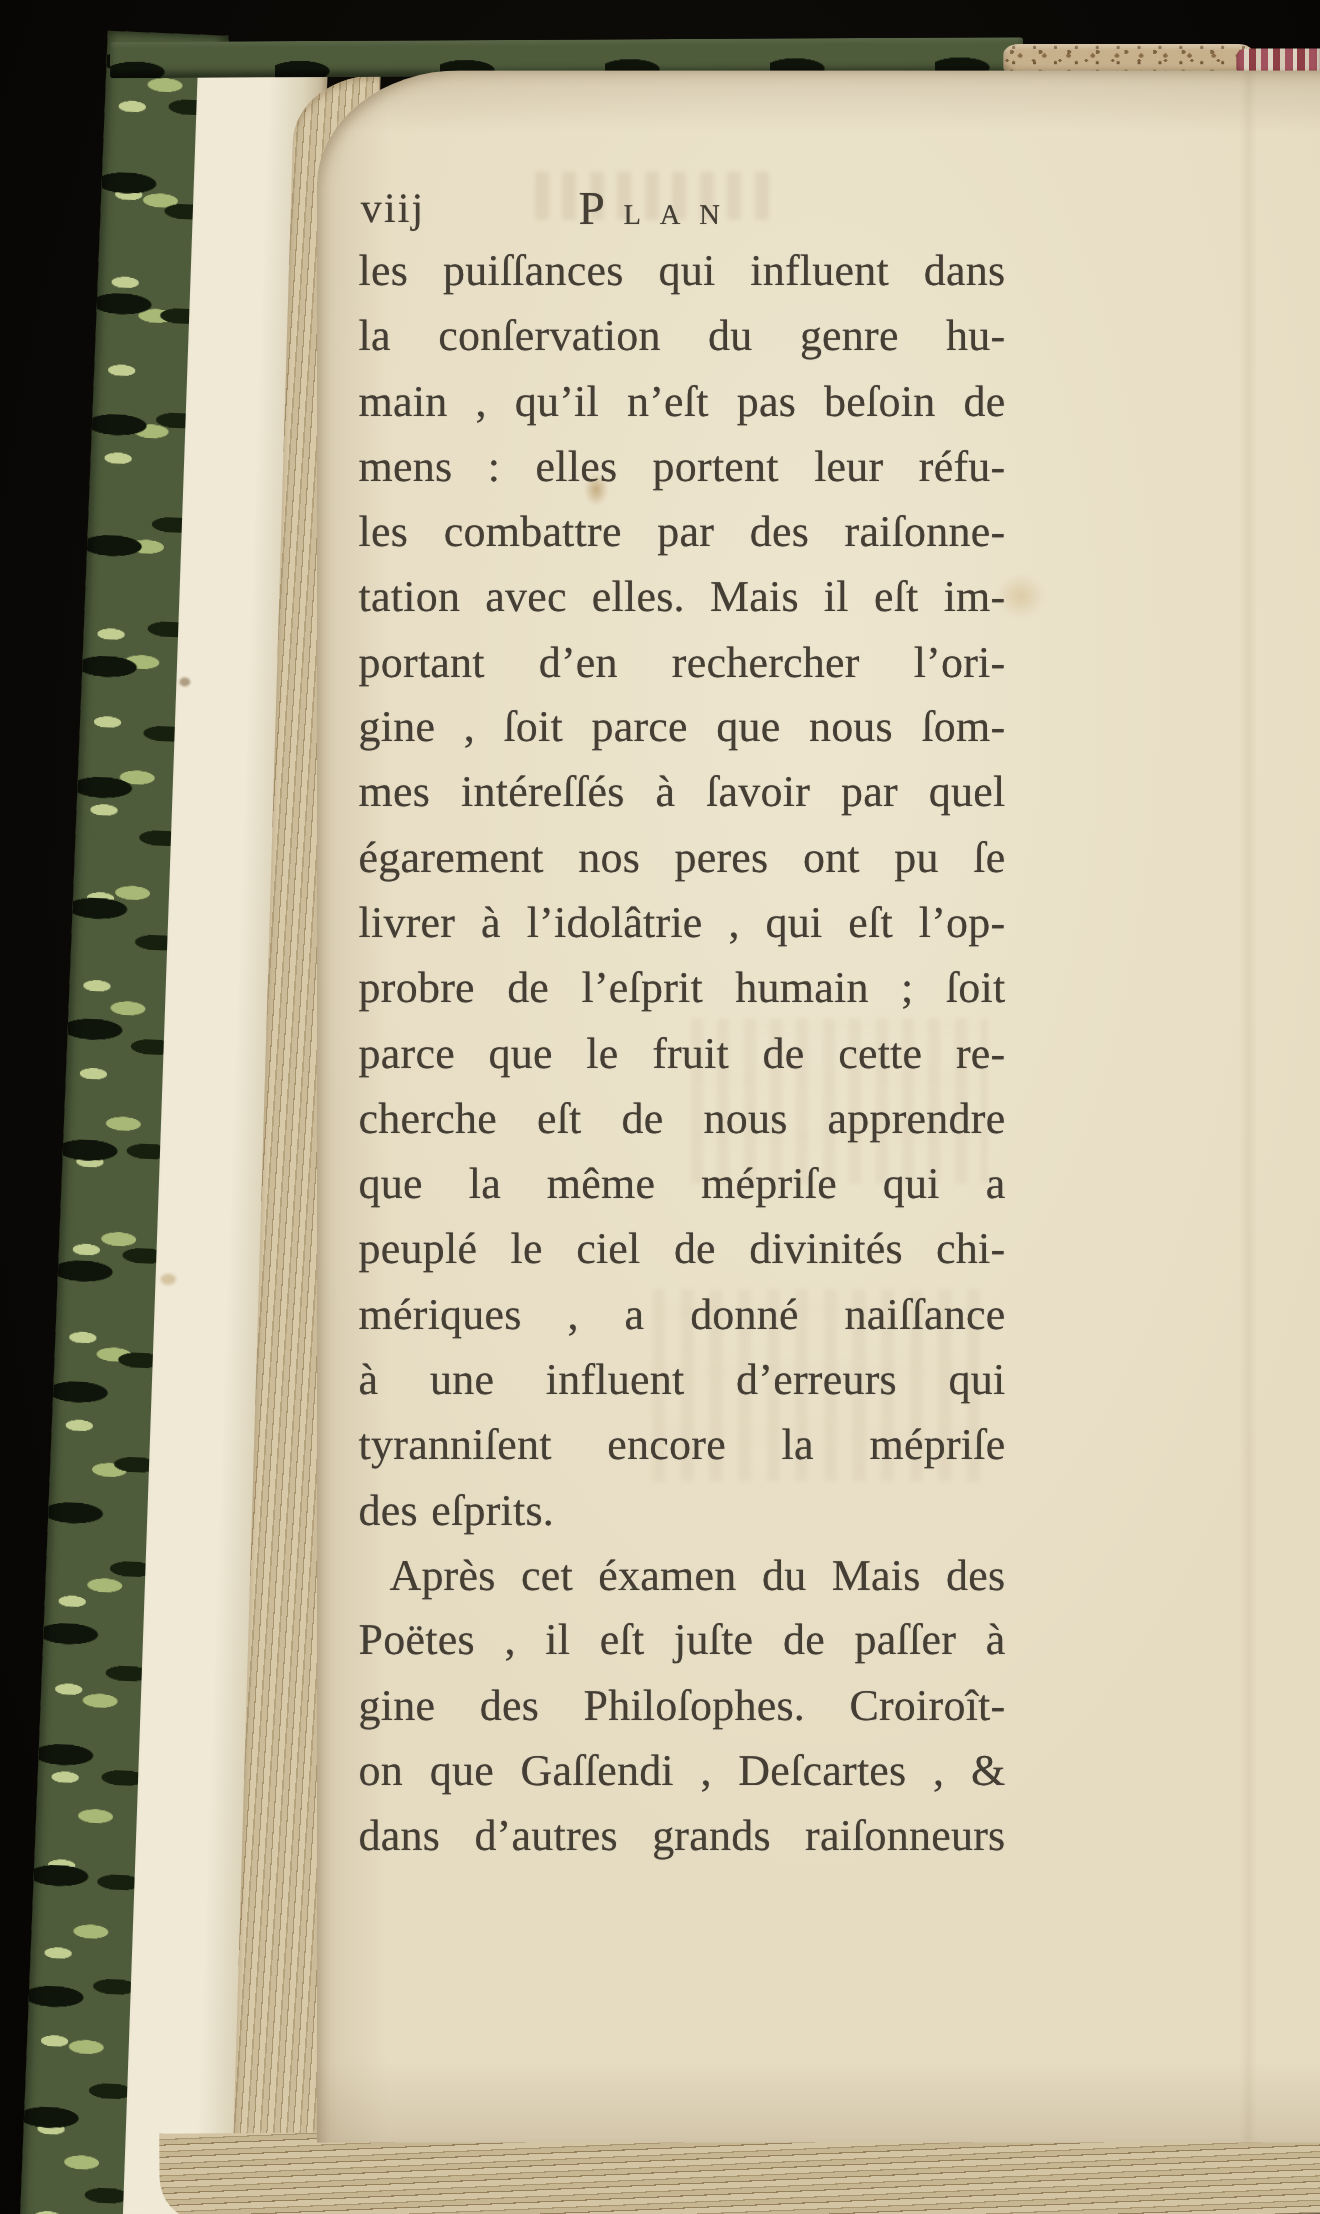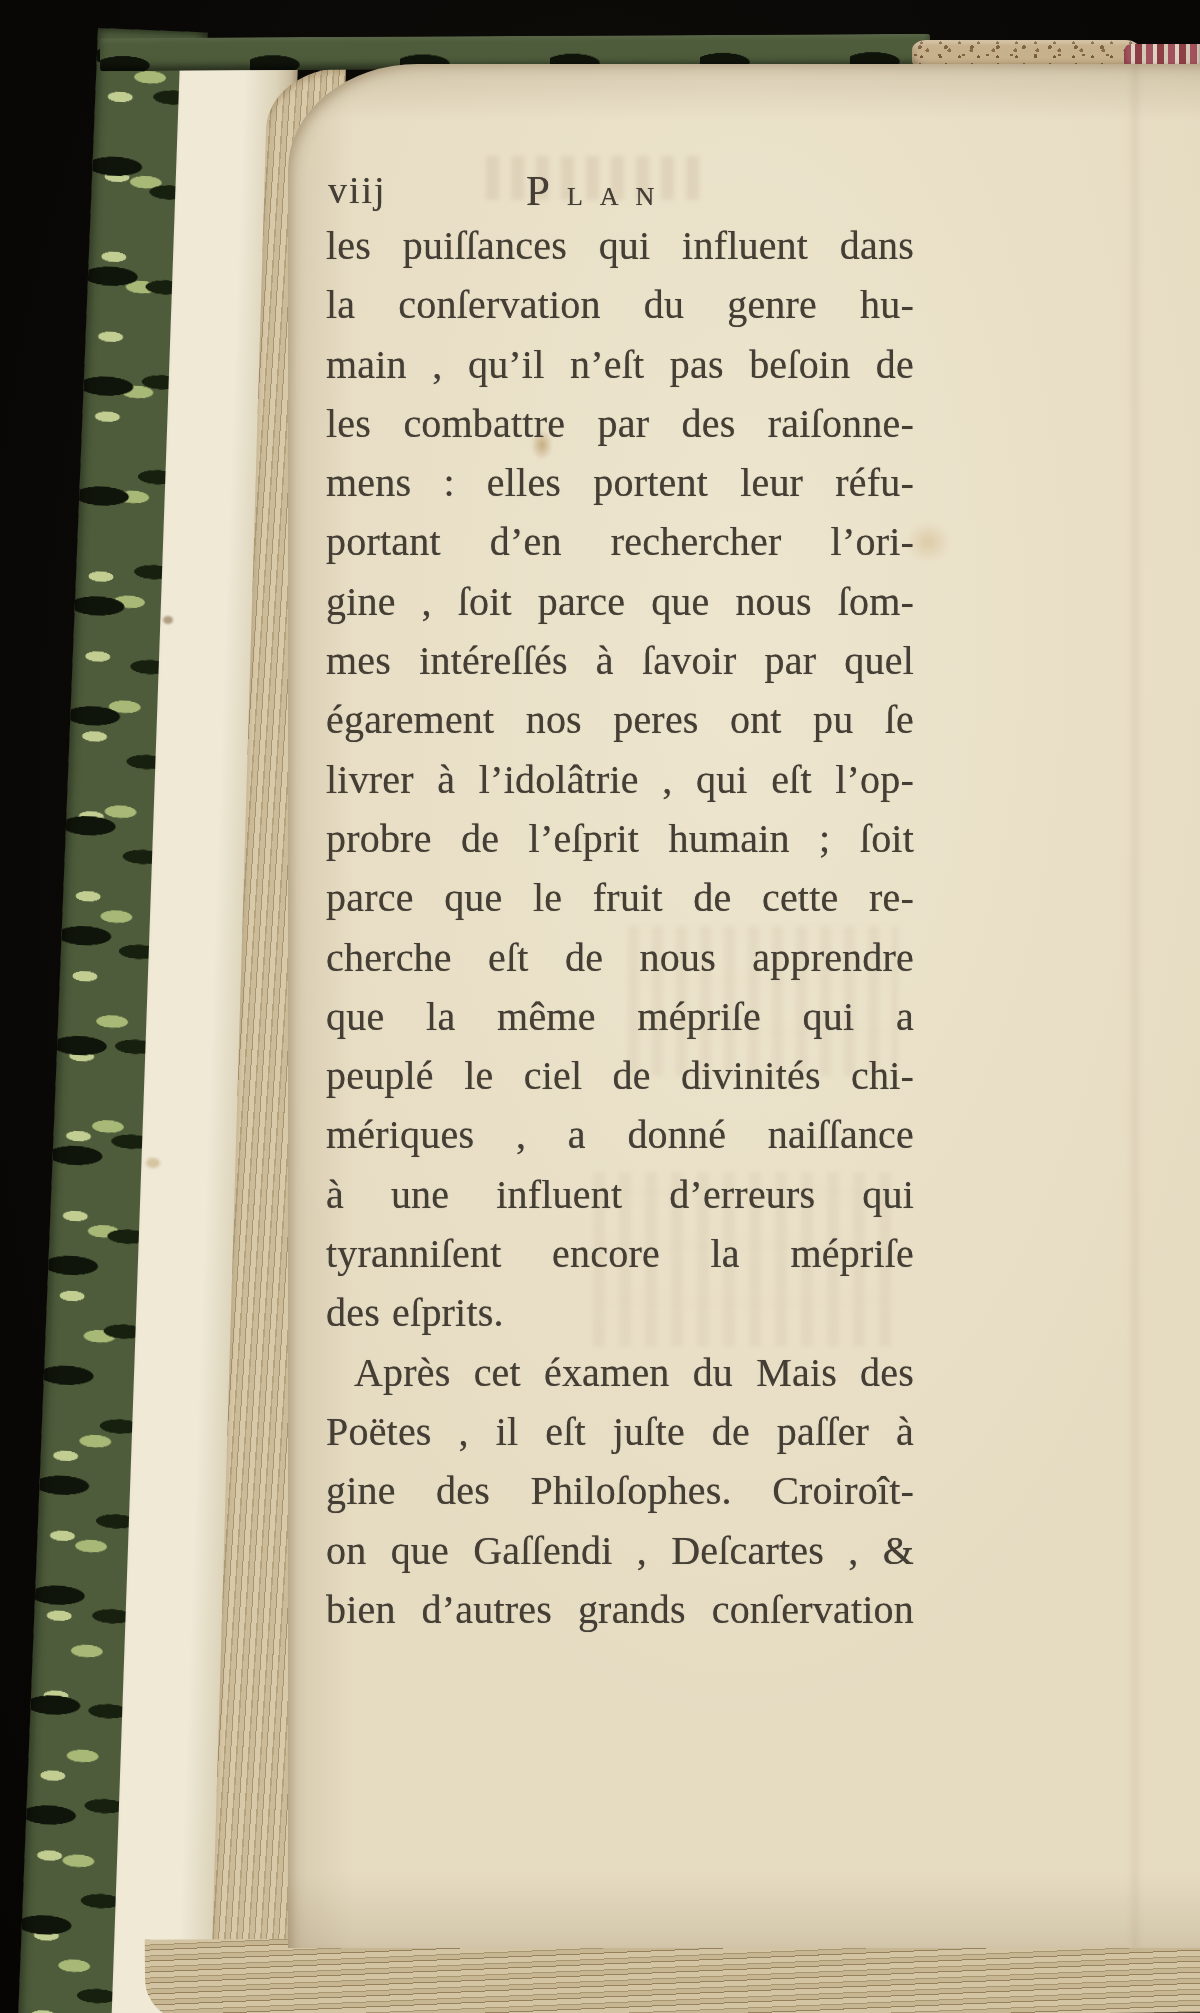--- a/index.html
+++ b/index.html
@@ -136,40 +136,41 @@
 
     <div class="text">
       <div class="header-row">
         <span class="folio">viij</span>
         <span class="running">PLAN</span>
       </div>
       <div class="lines">
           <div class="line">les puiſſances qui influent dans</div>
           <div class="line">la conſervation du genre hu-</div>
           <div class="line">main , qu’il n’eſt pas beſoin de</div>
+          <div class="line">mens : elles portent leur réfu-</div>
           <div class="line">les combattre par des raiſonne-</div>
-          <div class="line">mens : elles portent leur réfu-</div>
+          <div class="line">tation avec elles. Mais il eſt im-</div>
           <div class="line">portant d’en rechercher l’ori-</div>
           <div class="line">gine , ſoit parce que nous ſom-</div>
           <div class="line">mes intéreſſés à ſavoir par quel</div>
           <div class="line">égarement nos peres ont pu ſe</div>
           <div class="line">livrer à l’idolâtrie , qui eſt l’op-</div>
           <div class="line">probre de l’eſprit humain ; ſoit</div>
           <div class="line">parce que le fruit de cette re-</div>
           <div class="line">cherche eſt de nous apprendre</div>
           <div class="line">que la même mépriſe qui a</div>
           <div class="line">peuplé le ciel de divinités chi-</div>
           <div class="line">mériques , a donné naiſſance</div>
           <div class="line">à une influent d’erreurs qui</div>
           <div class="line">tyranniſent encore la mépriſe</div>
           <div class="line flush">des eſprits.</div>
           <div class="line indent">Après cet éxamen du Mais des</div>
           <div class="line">Poëtes , il eſt juſte de paſſer à</div>
           <div class="line">gine des Philoſophes. Croiroît-</div>
           <div class="line">on que Gaſſendi , Deſcartes , &amp;</div>
-          <div class="line">bien d’autres grands conſervation</div>
+          <div class="line">dans d’autres grands raiſonneurs</div>
         </div>
     </div>
   </div>
 
   <div class="spot m1"></div>
   <div class="spot m2"></div>
 </div>
 
 </body></html>

